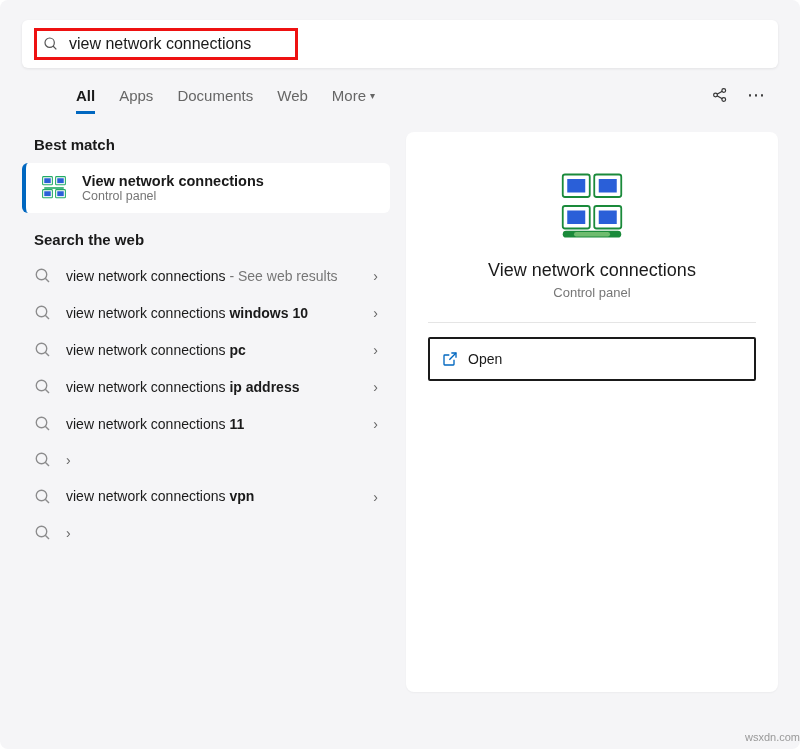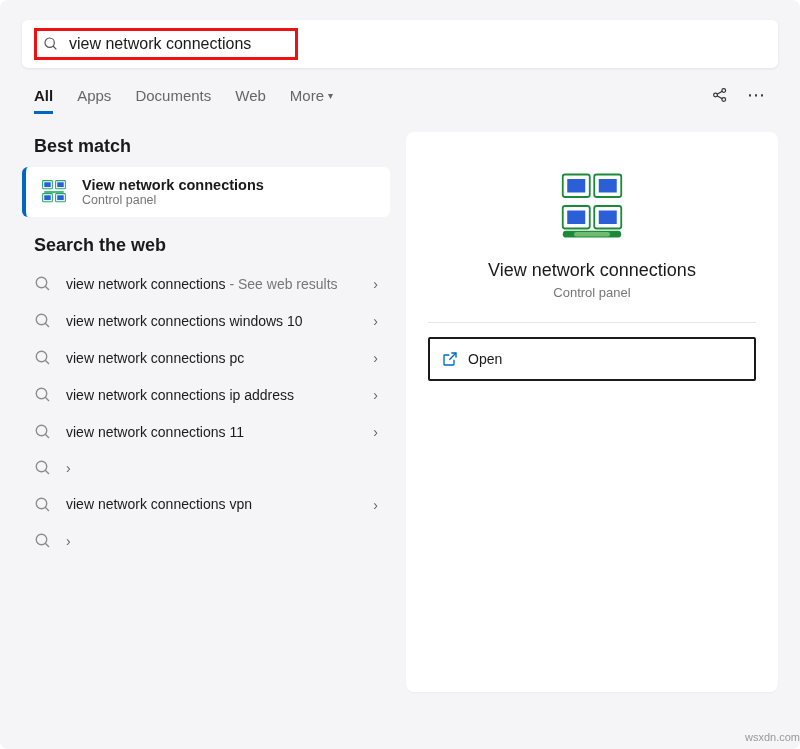--- a/index.html
+++ b/index.html
@@ -5,48 +5,48 @@
     * { box-sizing: border-box; margin: 0; padding: 0; font-family: "Segoe UI", -apple-system, sans-serif; }
     body { background: #fff; width: 800px; height: 749px; overflow: hidden; }
     .container { background: #f5f5f7; width: 100%; height: 100%; border-radius: 8px; padding: 0; display: flex; flex-direction: column; }
 
     .search-bar-wrap { padding: 20px 22px 4px 22px; }
     .search-bar { background: #fff; border-radius: 6px; height: 48px; display: flex; align-items: center; padding: 0 12px; box-shadow: 0 1px 3px rgba(0,0,0,0.08); }
     .search-input-highlight { border: 3px solid #e11; padding: 4px 6px; display: flex; align-items: center; gap: 10px; }
     .search-icon { width: 16px; height: 16px; flex-shrink: 0; }
     .search-text { font-size: 16px; color: #1a1a1a; border: none; outline: none; background: transparent; width: 220px; }
 
-    .tabs-row { display: flex; align-items: center; padding: 14px 34px 0 34px; justify-content: space-between; }
+    .tabs-row { display: flex; align-items: center; padding: 14px 34px 0 34px; justify-content: space-between; margin-left: 42px; }
     .tabs { display: flex; gap: 24px; align-items: center; }
     .tab { font-size: 15px; color: #666; padding-bottom: 10px; cursor: pointer; display: flex; align-items: center; gap: 4px; }
     .tab.active { color: #1a1a1a; font-weight: 600; border-bottom: 3px solid #0067c0; padding-bottom: 7px; }
     .tab-chevron { font-size: 10px; color: #666; }
     .right-icons { display: flex; gap: 18px; align-items: center; padding-bottom: 10px; }
     .right-icon { width: 18px; height: 18px; cursor: pointer; }
     .ellipsis { font-size: 18px; color: #333; letter-spacing: 1px; cursor: pointer; line-height: 1; }
 
     .content { display: flex; flex: 1; overflow: hidden; padding: 18px 22px 0 22px; gap: 16px; }
     .left-col { width: 368px; display: flex; flex-direction: column; }
     .right-col { flex: 1; }
 
-    .section-header { font-size: 18px; font-weight: 600; color: #1a1a1a; padding: 4px 12px 10px 12px; }
+    .section-header { font-size: 15px; font-weight: 600; color: #1a1a1a; padding: 4px 12px 10px 12px; }
 
     .best-match-item { background: #fff; border-radius: 6px; padding: 10px 14px; display: flex; align-items: center; gap: 14px; border-left: 4px solid #0067c0; margin-bottom: 14px; }
     .bm-icon { width: 28px; height: 28px; display: flex; align-items: center; justify-content: center; }
     .bm-icon svg { width: 26px; height: 26px; }
     .bm-text { display: flex; flex-direction: column; }
     .bm-title { font-size: 14.5px; font-weight: 600; color: #1a1a1a; }
     .bm-sub { font-size: 12.5px; color: #767676; }
 
     .web-list { display: flex; flex-direction: column; }
     .web-item { display: flex; align-items: center; padding: 9px 12px; cursor: pointer; gap: 14px; }
     .web-item-icon { width: 18px; height: 18px; flex-shrink: 0; opacity: 0.65; }
     .web-item-text { flex: 1; font-size: 14px; color: #1a1a1a; line-height: 1.35; }
     .web-item-text .light { color: #767676; font-weight: 400; }
-    .web-item-text .bold { font-weight: 400; }
+    .web-item-text .bold { font-weight: 700; }
     .web-item-chevron { color: #666; font-size: 14px; }
 
     .detail-card { background: #fff; border-radius: 8px; padding: 24px 22px; display: flex; flex-direction: column; align-items: center; box-shadow: 0 1px 2px rgba(0,0,0,0.04); height: 560px; }
     .detail-icon { width: 72px; height: 72px; margin: 14px 0 18px 0; }
     .detail-title { font-size: 18px; font-weight: 400; color: #1a1a1a; margin-bottom: 4px; }
     .detail-sub { font-size: 13px; color: #767676; margin-bottom: 22px; }
     .divider { width: 100%; height: 1px; background: #e5e5e5; margin-bottom: 14px; }
     .open-btn { width: 100%; border: 2px solid #1a1a1a; background: #fff; padding: 12px 12px; display: flex; align-items: center; gap: 10px; font-size: 14px; color: #1a1a1a; cursor: pointer; border-radius: 2px; }
     .open-icon { width: 16px; height: 16px; }
 

